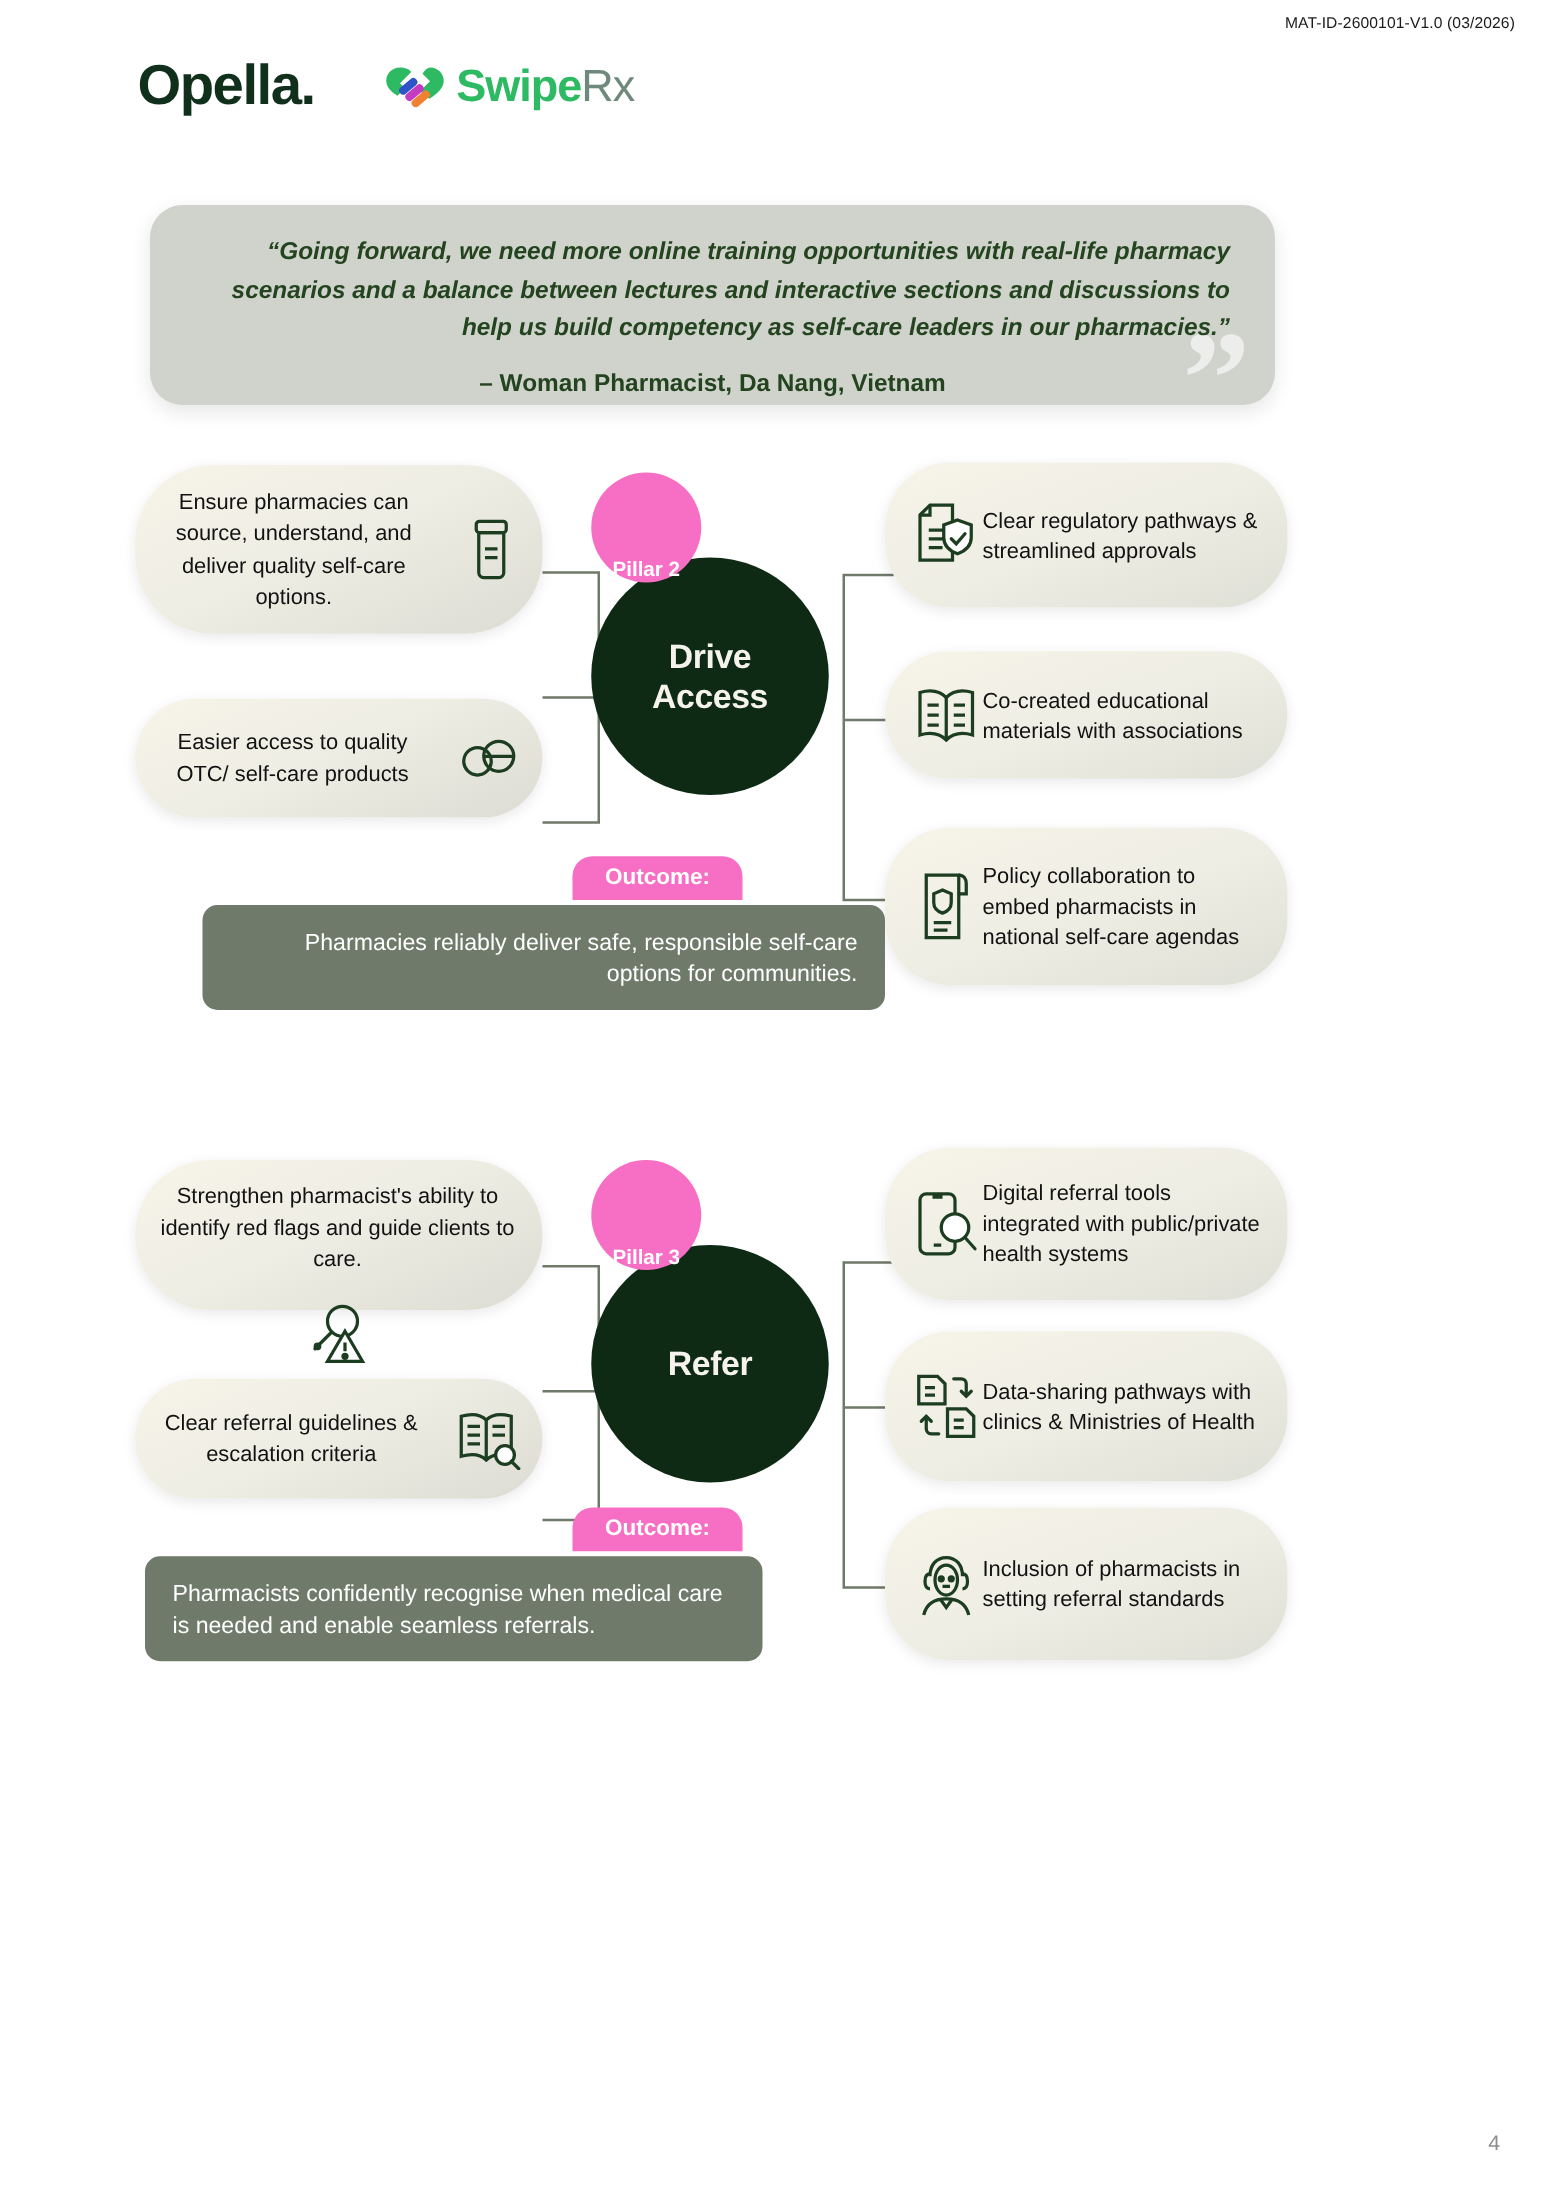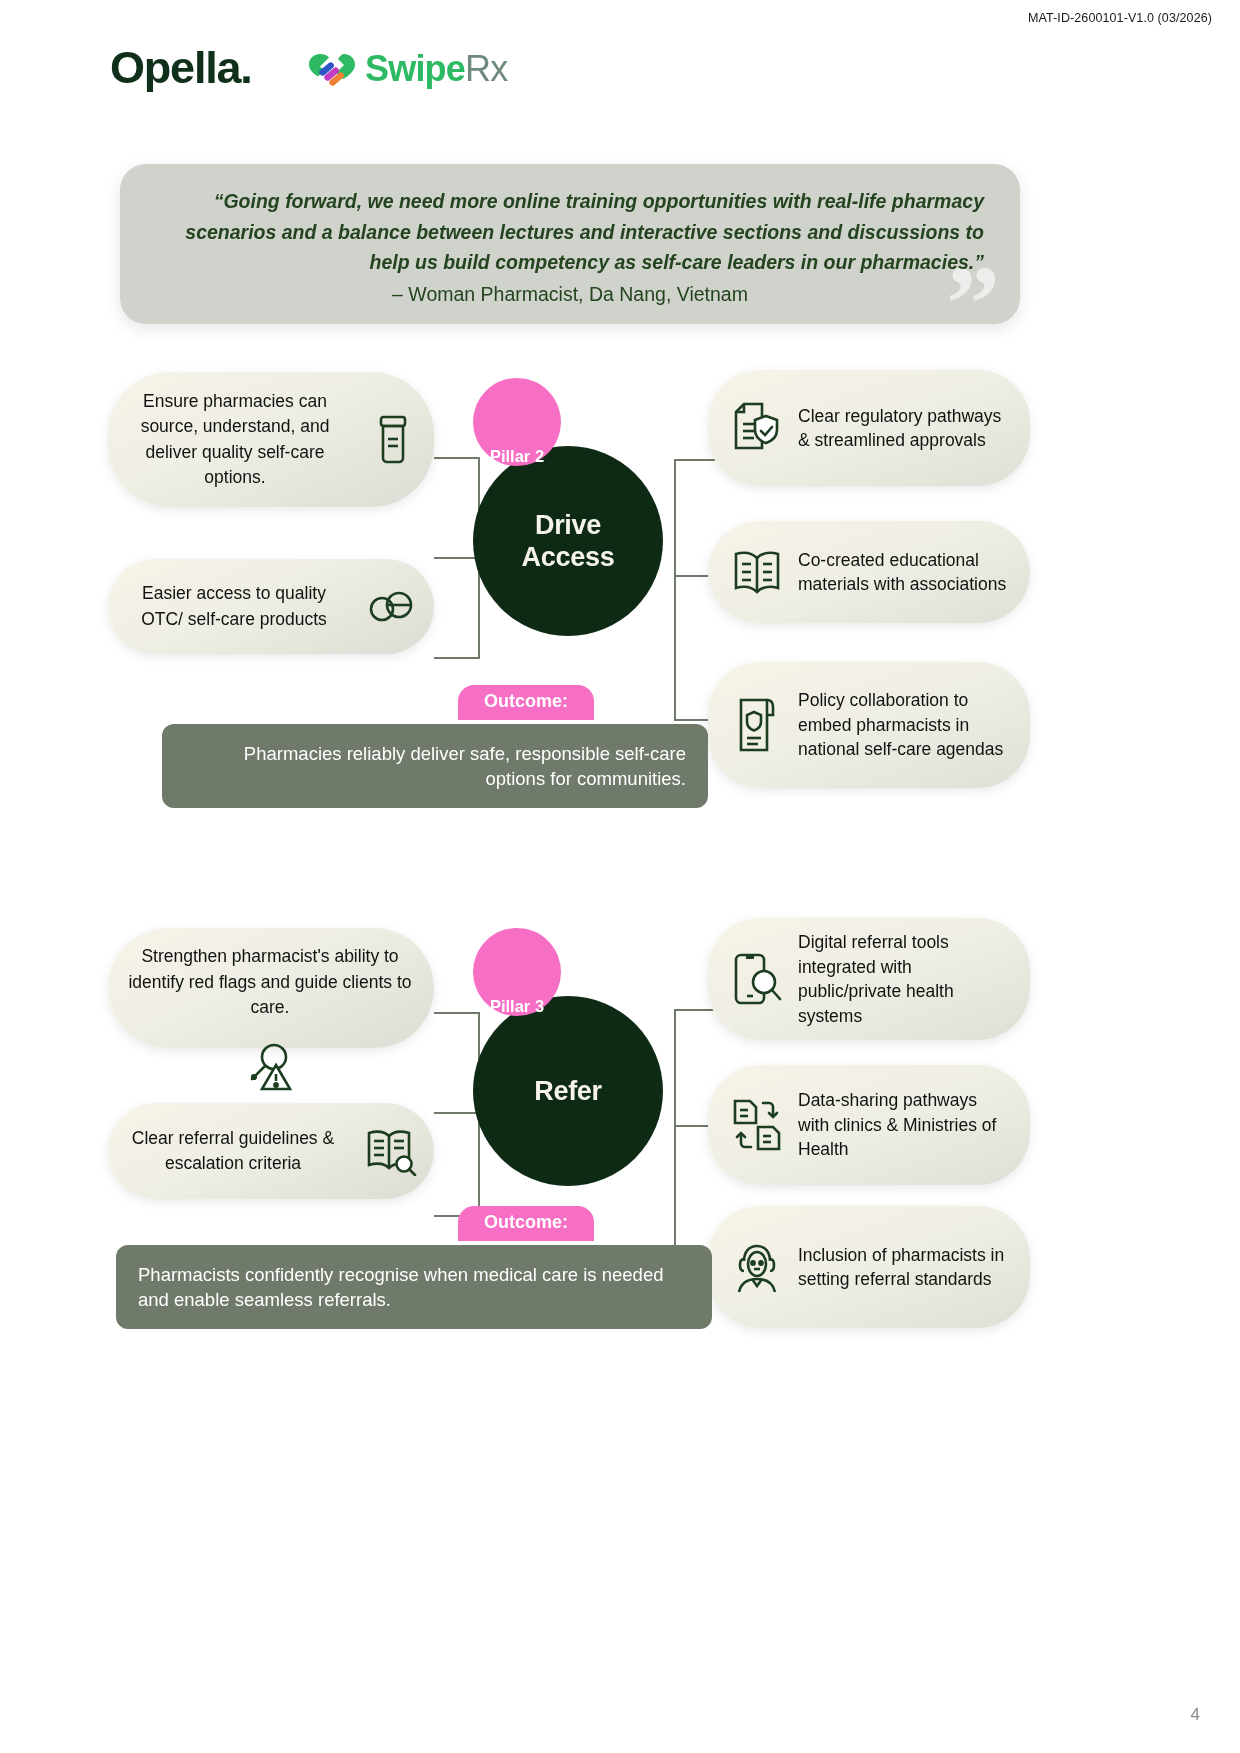--- a/index.html
+++ b/index.html
@@ -43,23 +43,23 @@
   }
   .quote-text {
     position: relative; z-index: 2;
     padding: 22px 36px 0 36px;
     font-style: italic; font-weight: bold;
     font-size: 19.5px; line-height: 30.5px;
     color: #24431f; text-align: right;
   }
   .quote-attr {
     position: relative; z-index: 2;
-    margin-top: 5px;
+    margin-top: 18px;
     font-size: 19.5px; color: #24431f; text-align: center;
-    font-style: normal; font-weight: normal;
+    font-style: normal; font-weight: bold;
   }
   .quote-glyph {
     position: absolute; right: 24px; bottom: -34px;
     font-size: 108px; font-weight: bold;
     color: rgba(255,255,255,.62);
     line-height: 1; font-family: "Liberation Serif", serif;
     z-index: 1; letter-spacing: -4px;
   }
 
   
@@ -101,21 +101,21 @@
     font-size: 17.5px; line-height: 25.5px; color: #121212;
   }
   .card-left .ico { flex: 0 0 50px; }
 
   
   .card-right {
     position: absolute; left: 708px; width: 322px;
     background: linear-gradient(160deg, #f7f4e9 0%, #efeee4 50%, #dedfd6 100%);
     border-radius: 52px;
     box-shadow: 0 3px 11px rgba(0,0,0,.09);
-    display: flex; align-items: center; gap: 14px;
+    display: flex; align-items: center; gap: 2px;
     padding: 14px 18px 14px 22px;
   }
   .card-right .txt {
     flex: 1; text-align: left;
     font-size: 17.5px; line-height: 24.5px; color: #121212;
   }
   .card-right .ico { flex: 0 0 54px; }
 
   
   .outcome-badge {
@@ -358,19 +358,19 @@
           <path d="M9 53c2-9 8-13 18-13s16 4 18 13"></path>
           <path d="M22 40l5 7 5-7"></path>
         </svg>
       </div>
       <div class="txt">Inclusion of pharmacists in setting referral standards</div>
     </div>
 
     <div class="outcome-badge" style="left:458px; top:298px;">
       <span>Outcome:</span>
     </div>
-    <div class="outcome-box" style="left:116px; top:337px; width:596px;">
+    <div class="outcome-box" style="left:116px; top:337px; width:494px;">
       <span>Pharmacists confidently recognise when medical care is needed and enable seamless referrals.</span>
     </div>
   </div>
 
   <div class="page-num">4</div>
 </div>
 
 </body></html>

